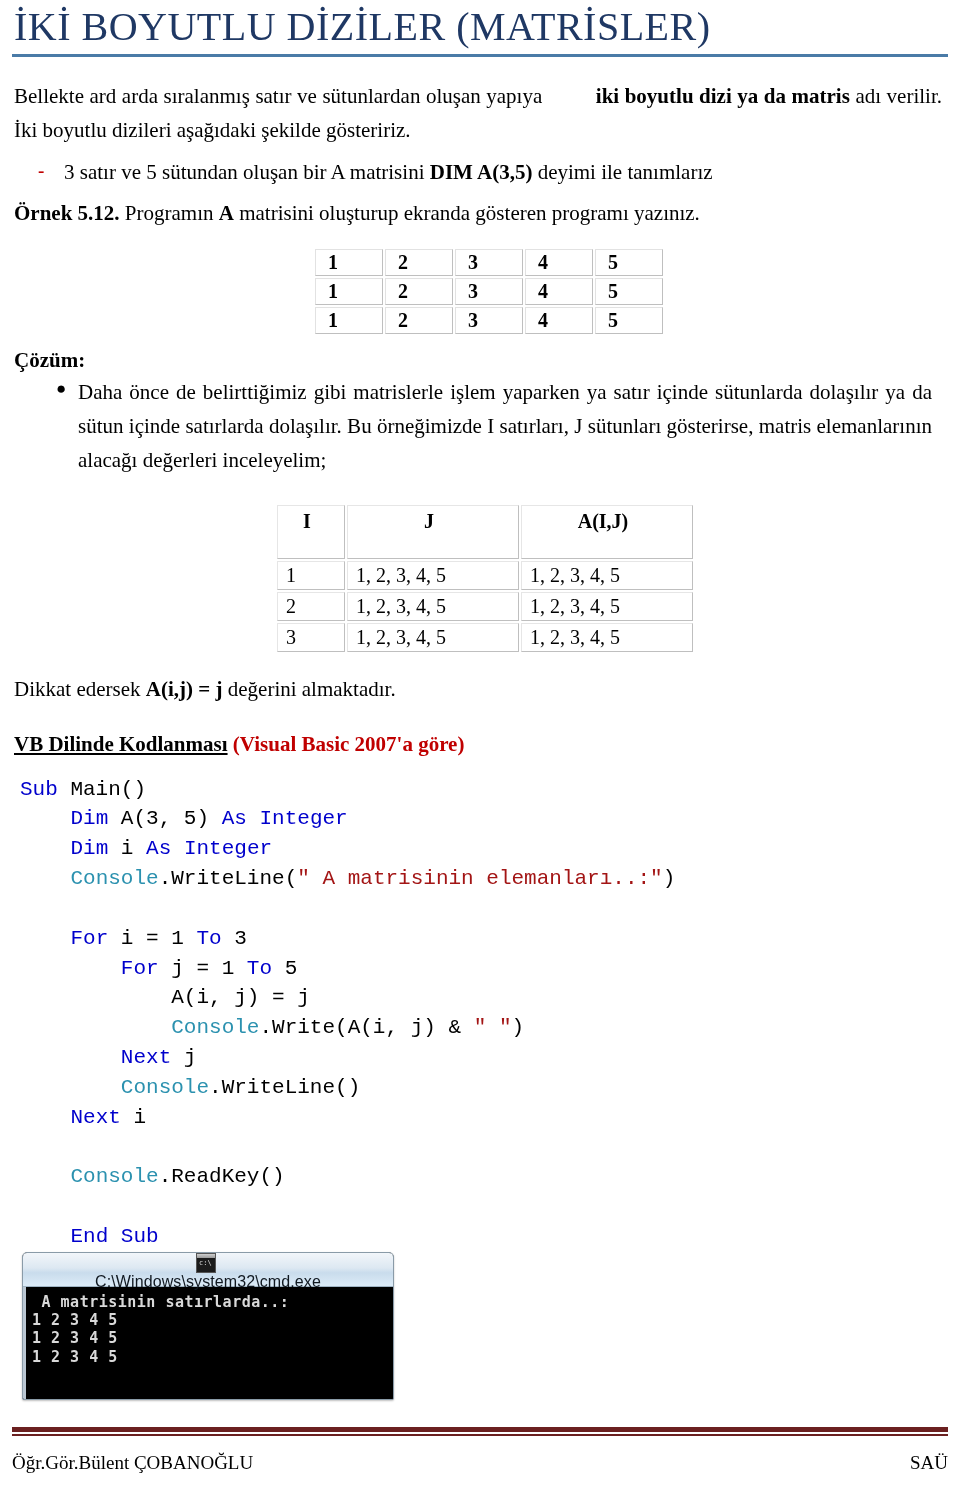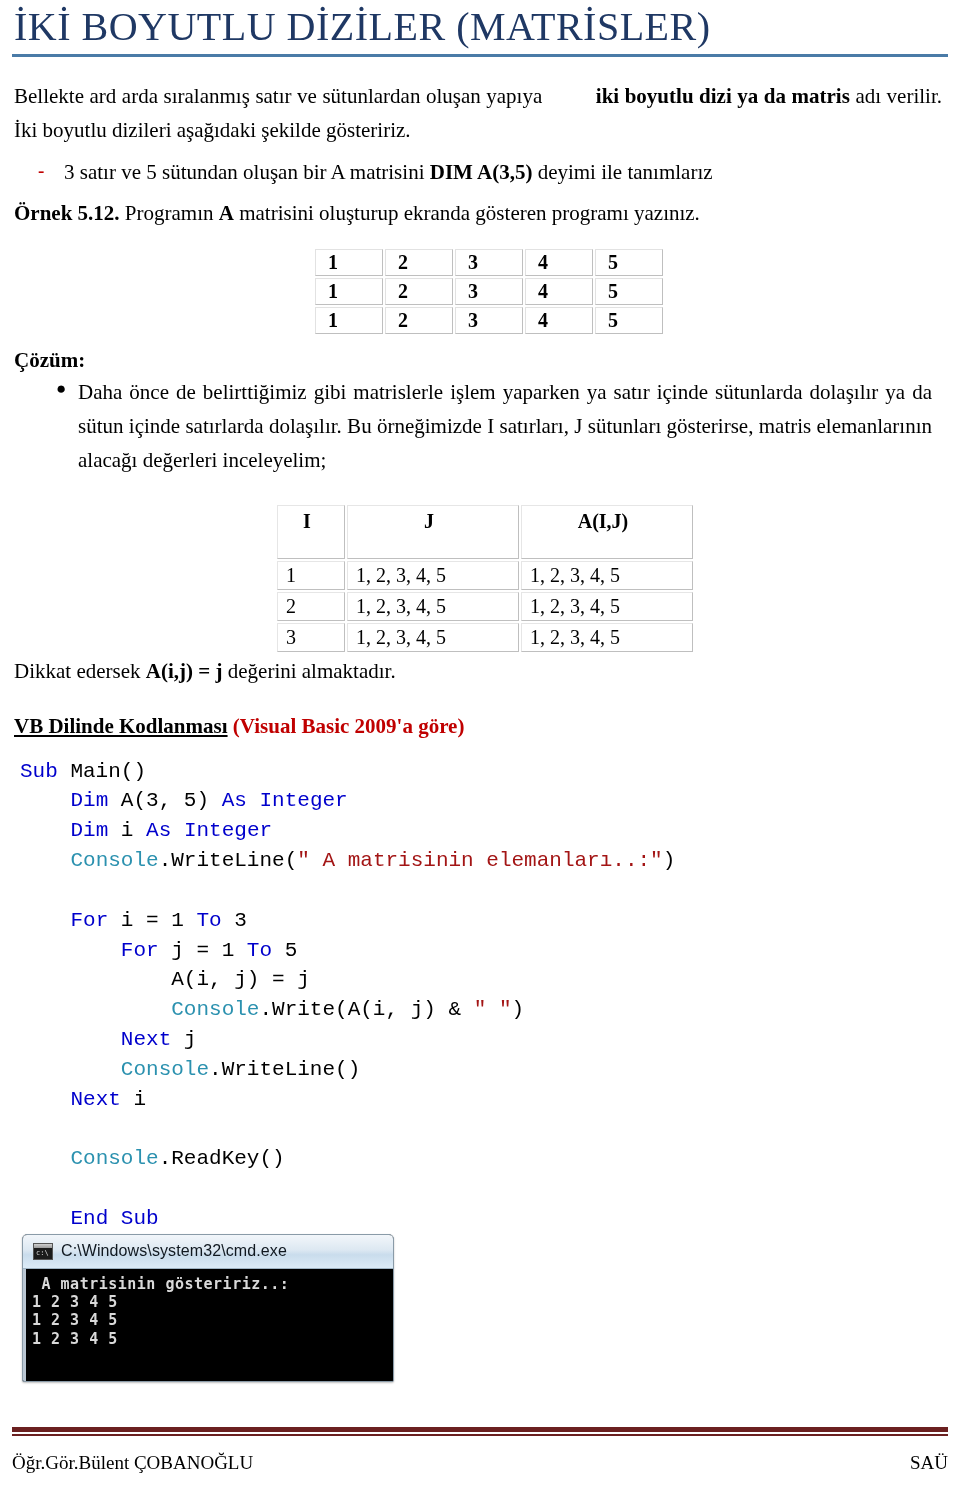--- a/index.html
+++ b/index.html
@@ -144,21 +144,21 @@
     padding-top: 4px;
   }
   table.ijtable tr.row td { height: 28px; }
   td.c-i { width: 68px; text-align: left; padding-left: 12px; }
   td.c-j { width: 172px; text-align: left; padding-left: 16px; }
   td.c-a { width: 172px; text-align: left; padding-left: 16px; }
   tr.head td.c-i, tr.head td.c-j, tr.head td.c-a { text-align: center; padding-left: 0; }
 
   .dikkat {
     font-size: 21px;
-    margin: 2px 0 0 2px;
+    margin: 20px 0 0 2px;
     line-height: 1.5;
   }
 
   .vb-head {
     margin: 26px 0 0 2px;
     font-size: 21px;
     font-weight: bold;
   }
   .vb-head .black { color: #000000; text-decoration: underline; }
   .vb-head .red { color: #C00000; }
@@ -190,20 +190,21 @@
     overflow: hidden;
     box-shadow: 0 1px 2px rgba(0,0,0,0.25);
   }
   .console-titlebar {
     height: 34px;
     background: linear-gradient(to bottom, #f2f6fa 0%, #dde8f2 45%, #c9dcec 60%, #dcebf7 100%);
     display: flex;
     align-items: center;
     padding: 0 6px;
     border-bottom: 1px solid #9fb4c4;
+    flex-direction: column;
   }
   .cmd-icon {
     width: 20px; height: 17px;
     background: #1b1b1b;
     border: 1px solid #555;
     margin: 0 8px 0 4px;
     position: relative;
     flex: 0 0 20px;
   }
   .cmd-icon::before {
@@ -337,31 +338,31 @@
             <td class="c-i">3</td>
             <td class="c-j">1, 2, 3, 4, 5</td>
             <td class="c-a">1, 2, 3, 4, 5</td>
           </tr>
         </tbody>
     </table>
   </div>
 
   <p class="dikkat"><span>Dikkat edersek </span><b>A(i,j) = j</b><span> değerini almaktadır.</span></p>
 
-  <div class="vb-head"><span class="black">VB Dilinde Kodlanması</span><span class="red"> (Visual Basic 2009'a göre)</span></div>
+  <div class="vb-head"><span class="black">VB Dilinde Kodlanması</span><span class="red"> (Visual Basic 2007'a göre)</span></div>
 
   <div class="code"><div><span class="kw">Sub</span><span> Main()</span></div><div><span>    </span><span class="kw">Dim</span><span> A(3, 5) </span><span class="kw">As</span><span> </span><span class="kw">Integer</span></div><div><span>    </span><span class="kw">Dim</span><span> i </span><span class="kw">As</span><span> </span><span class="kw">Integer</span></div><div><span>    </span><span class="cls">Console</span><span>.WriteLine(</span><span class="str">" A matrisinin elemanları..:"</span><span>)</span></div><div>&nbsp;</div><div><span>    </span><span class="kw">For</span><span> i = 1 </span><span class="kw">To</span><span> 3</span></div><div><span>        </span><span class="kw">For</span><span> j = 1 </span><span class="kw">To</span><span> 5</span></div><div><span>            </span><span>A(i, j) = j</span></div><div><span>            </span><span class="cls">Console</span><span>.Write(A(i, j) &amp; </span><span class="str">" "</span><span>)</span></div><div><span>        </span><span class="kw">Next</span><span> j</span></div><div><span>        </span><span class="cls">Console</span><span>.WriteLine()</span></div><div><span>    </span><span class="kw">Next</span><span> i</span></div><div>&nbsp;</div><div><span>    </span><span class="cls">Console</span><span>.ReadKey()</span></div><div>&nbsp;</div><div><span>    </span><span class="kw">End</span><span> </span><span class="kw">Sub</span></div></div>
 
   <div class="console">
     <div class="console-titlebar">
       <span class="cmd-icon"></span>
       <span class="console-title">C:\Windows\system32\cmd.exe</span>
     </div>
     <div class="console-body">
-        <div class="console-line"> A matrisinin gösteririz..:</div>
+        <div class="console-line"> A matrisinin satırlarda..:</div>
         <div class="console-line">1 2 3 4 5</div>
         <div class="console-line">1 2 3 4 5</div>
         <div class="console-line">1 2 3 4 5</div>
       </div>
   </div>
 
   <div class="footer-rules">
     <div class="rule-thick"></div>
     <div class="rule-gap"></div>
     <div class="rule-thin"></div>

